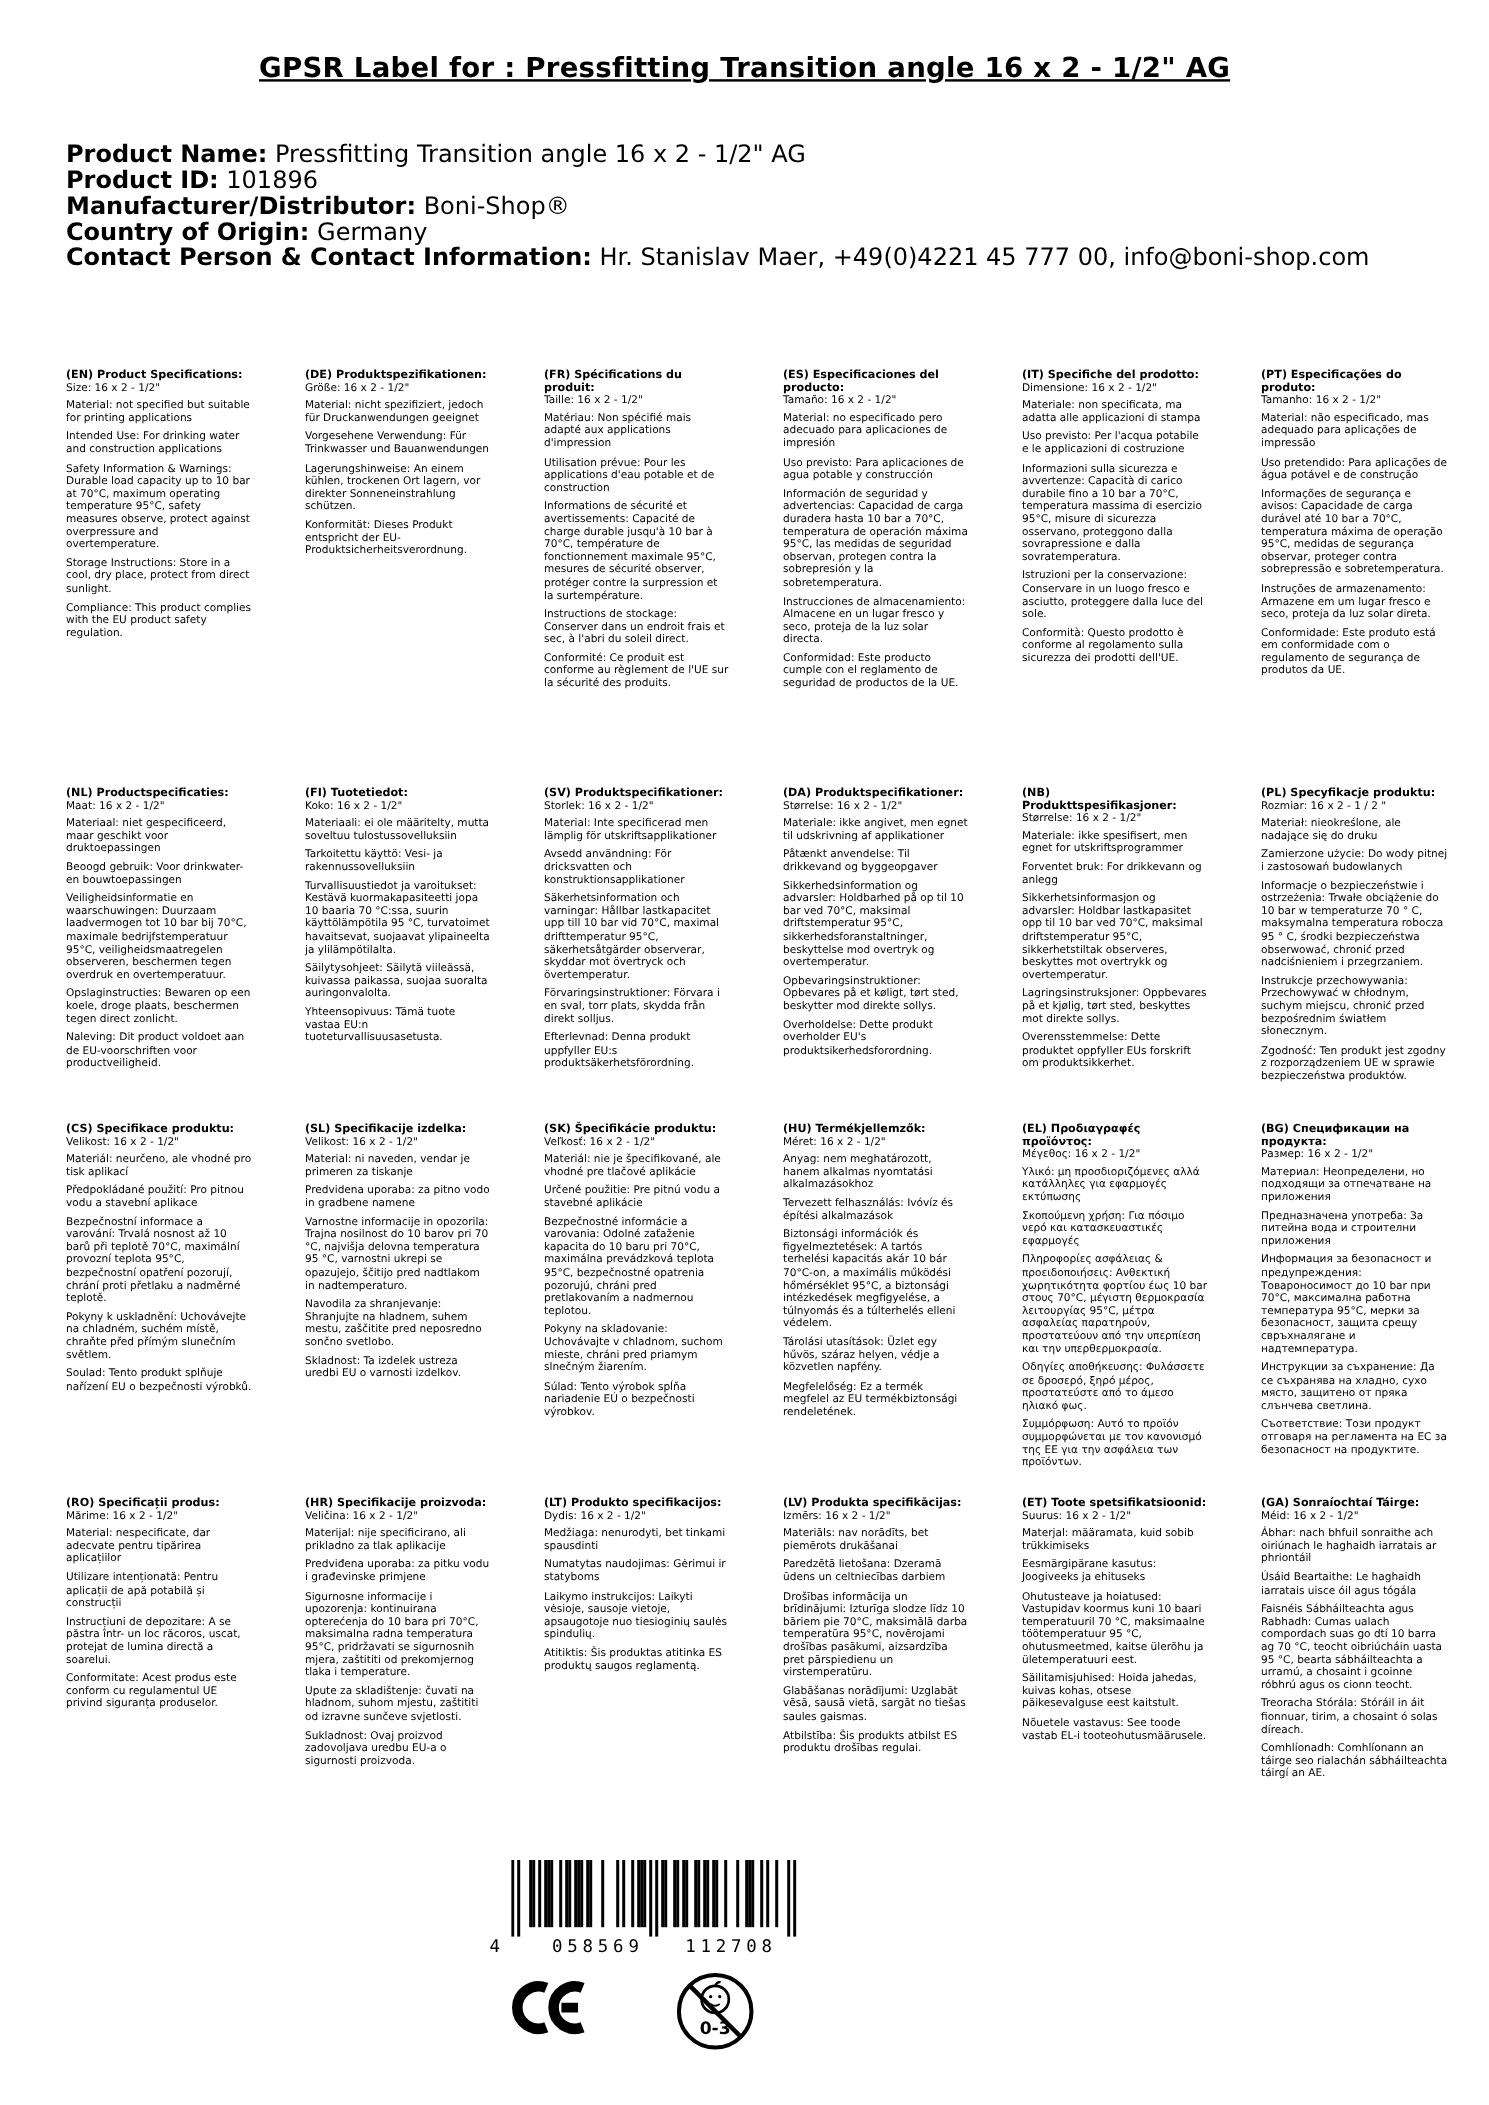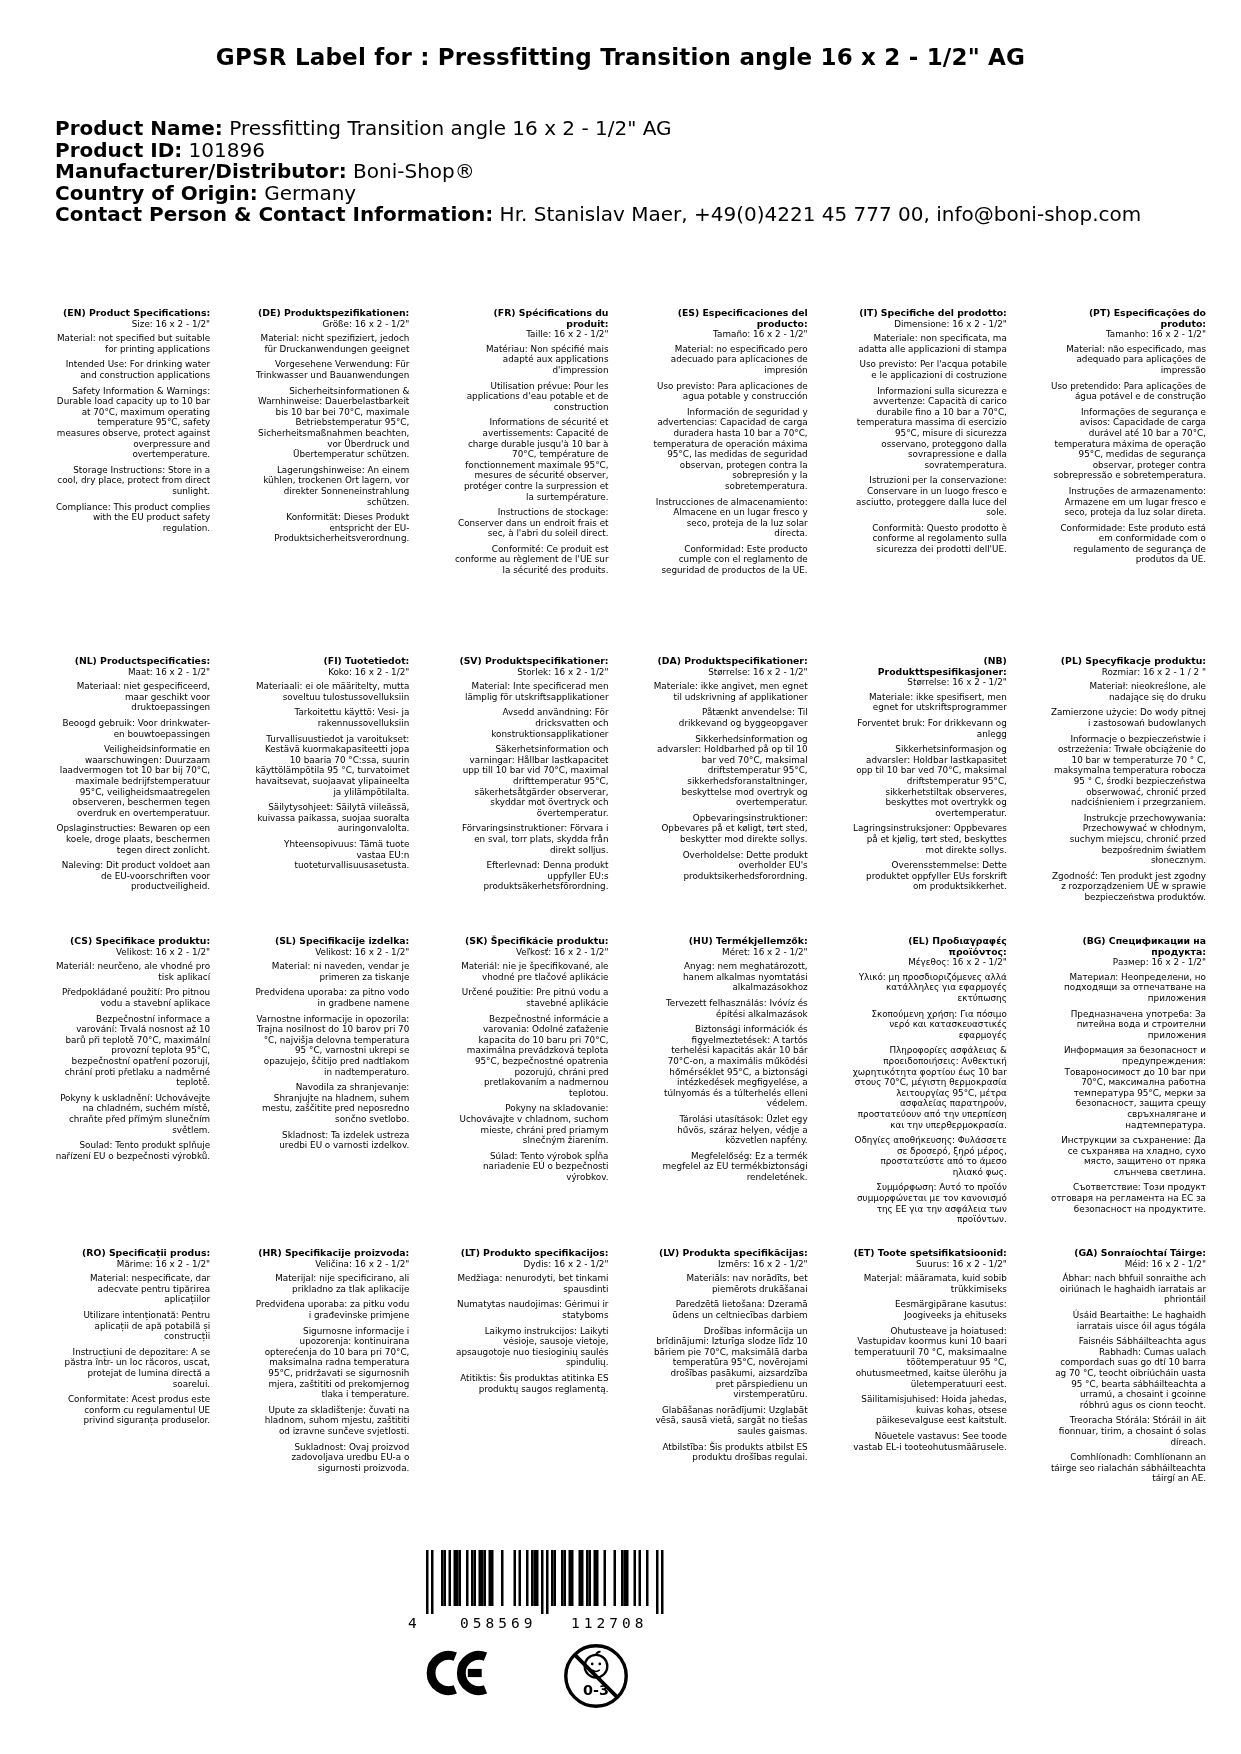--- a/index.html
+++ b/index.html
@@ -9,39 +9,40 @@
     background:#ffffff;
     font-family:"DejaVu Sans",sans-serif;
     color:#000;
     overflow:hidden;
   }
   .title{
     position:absolute;top:44px;left:0;width:100%;
     text-align:center;
     font-size:23px;font-weight:bold;
     letter-spacing:.2px;
+    text-decoration:underline;
   }
   .product-info{
     position:absolute;top:118px;left:55px;right:40px;
     font-size:20px;line-height:21.5px;
   }
   .product-info .row{white-space:nowrap;}
   .product-info .lbl{font-weight:bold;}
   .product-info .val{font-weight:normal;}
   .spec-row{
     position:absolute;left:55px;right:35px;
     display:grid;
     grid-template-columns:repeat(6,1fr);
     column-gap:44px;
   }
   .spec-row.r1{top:308px;}
   .spec-row.r2{top:656px;}
   .spec-row.r3{top:936px;}
   .spec-row.r4{top:1248px;}
-  .cell{font-size:8.8px;line-height:10.6px;text-align:right;}
+  .cell{font-size:8.8px;line-height:10.6px;}
   .cell .h{font-weight:bold;font-size:9.3px;}
   .cell .sz{margin:0 0 4px 0;}
   .cell p{margin:0 0 5px 0;}
   
   .barcode-wrap{position:absolute;left:408px;top:1550px;width:280px;}
   .barcode-svg{display:block;margin-left:18px;}
   .barcode-digits{
     position:relative;margin-top:1px;height:18px;
     font-size:14.5px;font-family:"DejaVu Sans Mono","Liberation Mono",monospace;
   }
@@ -74,21 +75,20 @@
         <p>Intended Use: For drinking water and construction applications</p>
         <p>Safety Information &amp; Warnings: Durable load capacity up to 10 bar at 70°C, maximum operating temperature 95°C, safety measures observe, protect against overpressure and overtemperature.</p>
         <p>Storage Instructions: Store in a cool, dry place, protect from direct sunlight.</p>
         <p>Compliance: This product complies with the EU product safety regulation.</p>
       </div>
       <div class="cell">
         <div class="h">(DE) Produktspezifikationen:</div>
         <div class="sz">Größe: 16 x 2 - 1/2"</div>
         <p>Material: nicht spezifiziert, jedoch für Druckanwendungen geeignet</p>
         <p>Vorgesehene Verwendung: Für Trinkwasser und Bauanwendungen</p>
-        <p>Sicherheitsinformationen &amp; Warnhinweise: Dauerbelastbarkeit bis 10 bar bei 70°C, maximale Betriebstemperatur 95°C, Sicherheitsmaßnahmen beachten, vor Überdruck und Übertemperatur schützen.</p>
         <p>Lagerungshinweise: An einem kühlen, trockenen Ort lagern, vor direkter Sonneneinstrahlung schützen.</p>
         <p>Konformität: Dieses Produkt entspricht der EU-Produktsicherheitsverordnung.</p>
       </div>
       <div class="cell">
         <div class="h">(FR) Spécifications du produit:</div>
         <div class="sz">Taille: 16 x 2 - 1/2"</div>
         <p>Matériau: Non spécifié mais adapté aux applications d'impression</p>
         <p>Utilisation prévue: Pour les applications d'eau potable et de construction</p>
         <p>Informations de sécurité et avertissements: Capacité de charge durable jusqu'à 10 bar à 70°C, température de fonctionnement maximale 95°C, mesures de sécurité observer, protéger contre la surpression et la surtempérature.</p>
         <p>Instructions de stockage: Conserver dans un endroit frais et sec, à l'abri du soleil direct.</p>

